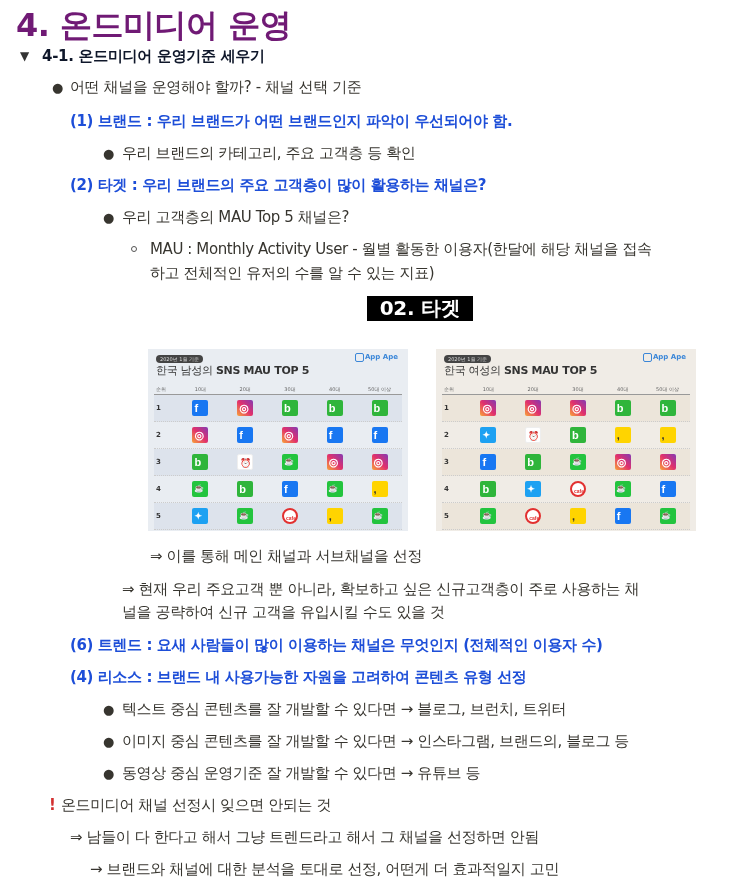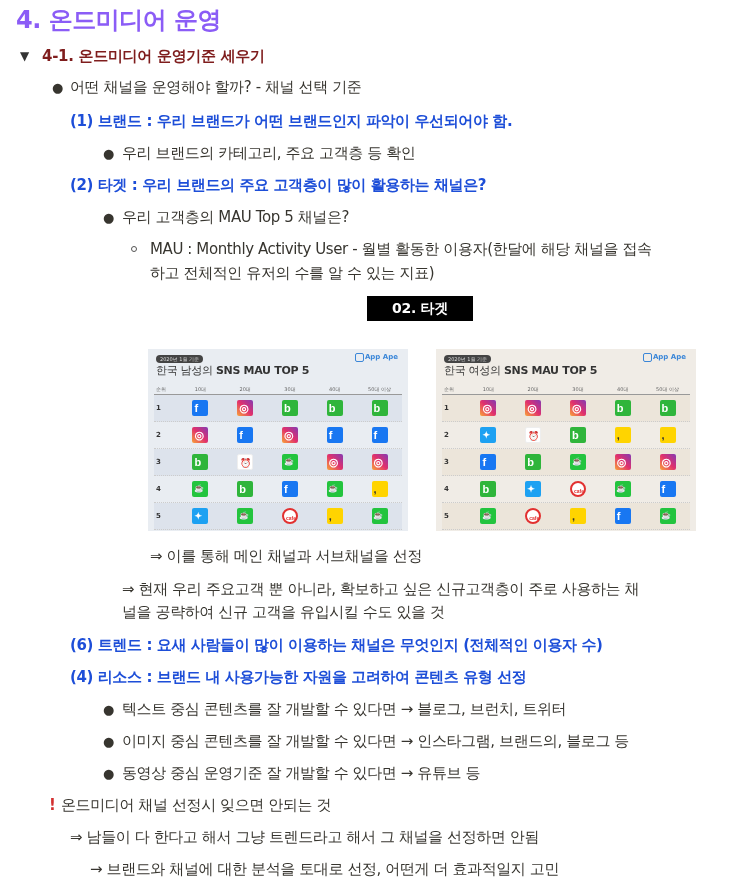--- a/index.html
+++ b/index.html
@@ -1,26 +1,26 @@
 <!DOCTYPE html>
 <html><head>
 <meta charset="utf-8">
 <style>
   * { box-sizing: border-box; margin: 0; padding: 0; }
   html, body { width: 729px; height: 884px; background: #ffffff; overflow: hidden; }
   body { font-family: "DejaVu Sans", "Liberation Sans", sans-serif; color: #37352f; position: relative; }
   .abs { position: absolute; white-space: nowrap; }
-  .h1 { left: 16px; top: 4px; font-size: 24px; font-weight: bold; color: #8b5cf6; letter-spacing: -0.5px; }
-  .h3 { left: 42px; top: 47px; font-size: 15px; font-weight: bold; color: #7f1d1d; letter-spacing: -0.3px; }
+  .h1 { left: 16px; top: 4px; font-size: 32px; font-weight: bold; color: #701a75; letter-spacing: -0.5px; }
+  .h3 { left: 42px; top: 47px; font-size: 15px; font-weight: bold; color: #0f172a; letter-spacing: -0.3px; }
   .toggle { left: 20px; top: 49px; font-size: 12px; color: #333; }
   .txt { font-size: 15px; color: #37352f; letter-spacing: -0.4px; }
   .bold { font-weight: bold; color: #1d4ed8; }
   .dot { font-size: 13px; color: #37352f; }
   .circle { width: 6px; height: 6px; border: 1px solid #555; border-radius: 50%; }
-  .badge { left: 367px; top: 296px; width: 106px; height: 25px; background: #000; color: #fff; font-size: 14px; font-weight: bold; text-align: center; line-height: 25px; letter-spacing: -0.3px; }
+  .badge { left: 367px; top: 296px; width: 106px; height: 25px; background: #000; color: #fff; font-size: 20px; font-weight: bold; text-align: center; line-height: 25px; letter-spacing: -0.3px; }
   .panel { position: absolute; top: 349px; width: 260px; height: 182px; padding: 0 6px; }
   .panel-head { height: 35px; position: relative; }
   .panel .tag { position: absolute; left: 2px; top: 6px; background: #444; color: #ddd; font-size: 5px; border-radius: 4px; padding: 1px 4px; }
   .panel .ptitle { position: absolute; left: 2px; top: 14px; font-size: 11px; color: #333; letter-spacing: -0.3px; }
   .panel .ptitle b { font-weight: bold; }
   .panel .brand { position: absolute; right: 4px; top: 4px; font-size: 7px; color: #3a86d8; font-weight: bold; }
   .panel .brand-icon { display: inline-block; width: 9px; height: 9px; border: 1.5px solid #3a86d8; border-radius: 2px; vertical-align: middle; margin-right: 1px; }
   .colhead { display: flex; height: 11px; font-size: 5px; color: #666; border-bottom: 1.5px solid #999; align-items: center; }
   .colhead span, .row span { flex: 1; text-align: center; }
   .colhead span:first-child, .row span:first-child { flex: 0 0 24px; text-align: left; padding-left: 2px; }

